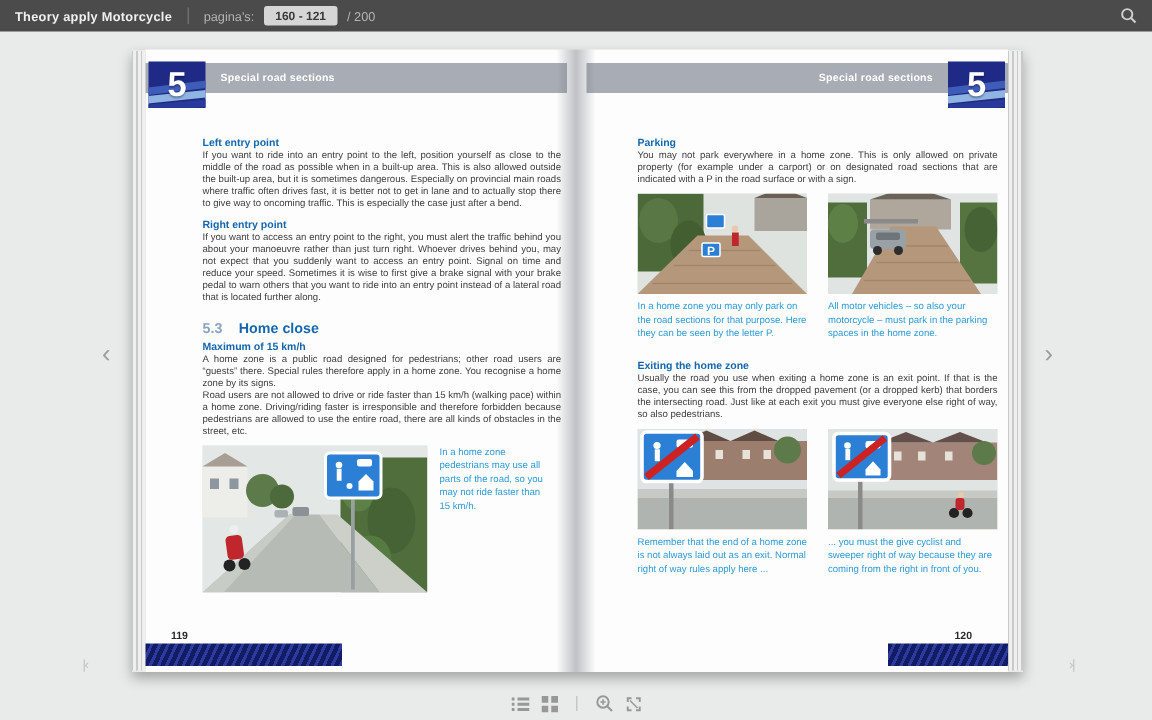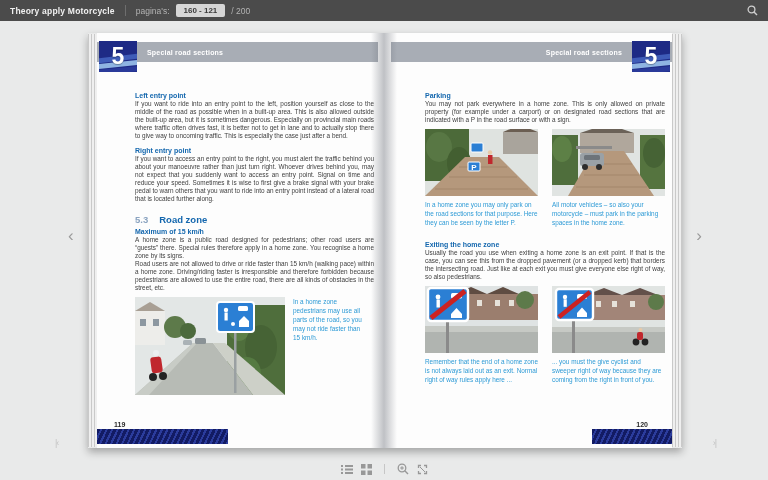--- a/index.html
+++ b/index.html
@@ -121,21 +121,21 @@
     </div>
 
     <div class="content">
       <div class="h">Left entry point</div>
       <p>If you want to ride into an entry point to the left, position yourself as close to the middle of the road as possible when in a built-up area. This is also allowed outside the built-up area, but it is sometimes dangerous. Especially on provincial main roads where traffic often drives fast, it is better not to get in lane and to actually stop there to give way to oncoming traffic. This is especially the case just after a bend.</p>
       <div class="h mt6">Right entry point</div>
       <p>If you want to access an entry point to the right, you must alert the traffic behind you about your manoeuvre rather than just turn right. Whoever drives behind you, may not expect that you suddenly want to access an entry point. Signal on time and reduce your speed. Sometimes it is wise to first give a brake signal with your brake pedal to warn others that you want to ride into an entry point instead of a lateral road that is located further along.</p>
 
       <div class="sec">
         <span class="sec-num">5.3</span>
-        <span class="sec-title">Road zone</span>
+        <span class="sec-title">Home close</span>
       </div>
       <div class="h">Maximum of 15 km/h</div>
       <p>A home zone is a public road designed for pedestrians; other road users are “guests” there. Special rules therefore apply in a home zone. You recognise a home zone by its signs.</p>
       <p>Road users are not allowed to drive or ride faster than 15 km/h (walking pace) within a home zone. Driving/riding faster is irresponsible and therefore forbidden because pedestrians are allowed to use the entire road, there are all kinds of obstacles in the street, etc.</p>
 
       <div class="photo-row">
         <div class="photo ph-big">
           <svg width="150" height="98" viewBox="0 0 150 98">
             <rect width="150" height="98" fill="#e3e7e6"></rect>
             <rect x="0" y="14" width="30" height="34" fill="#ededea"></rect>

